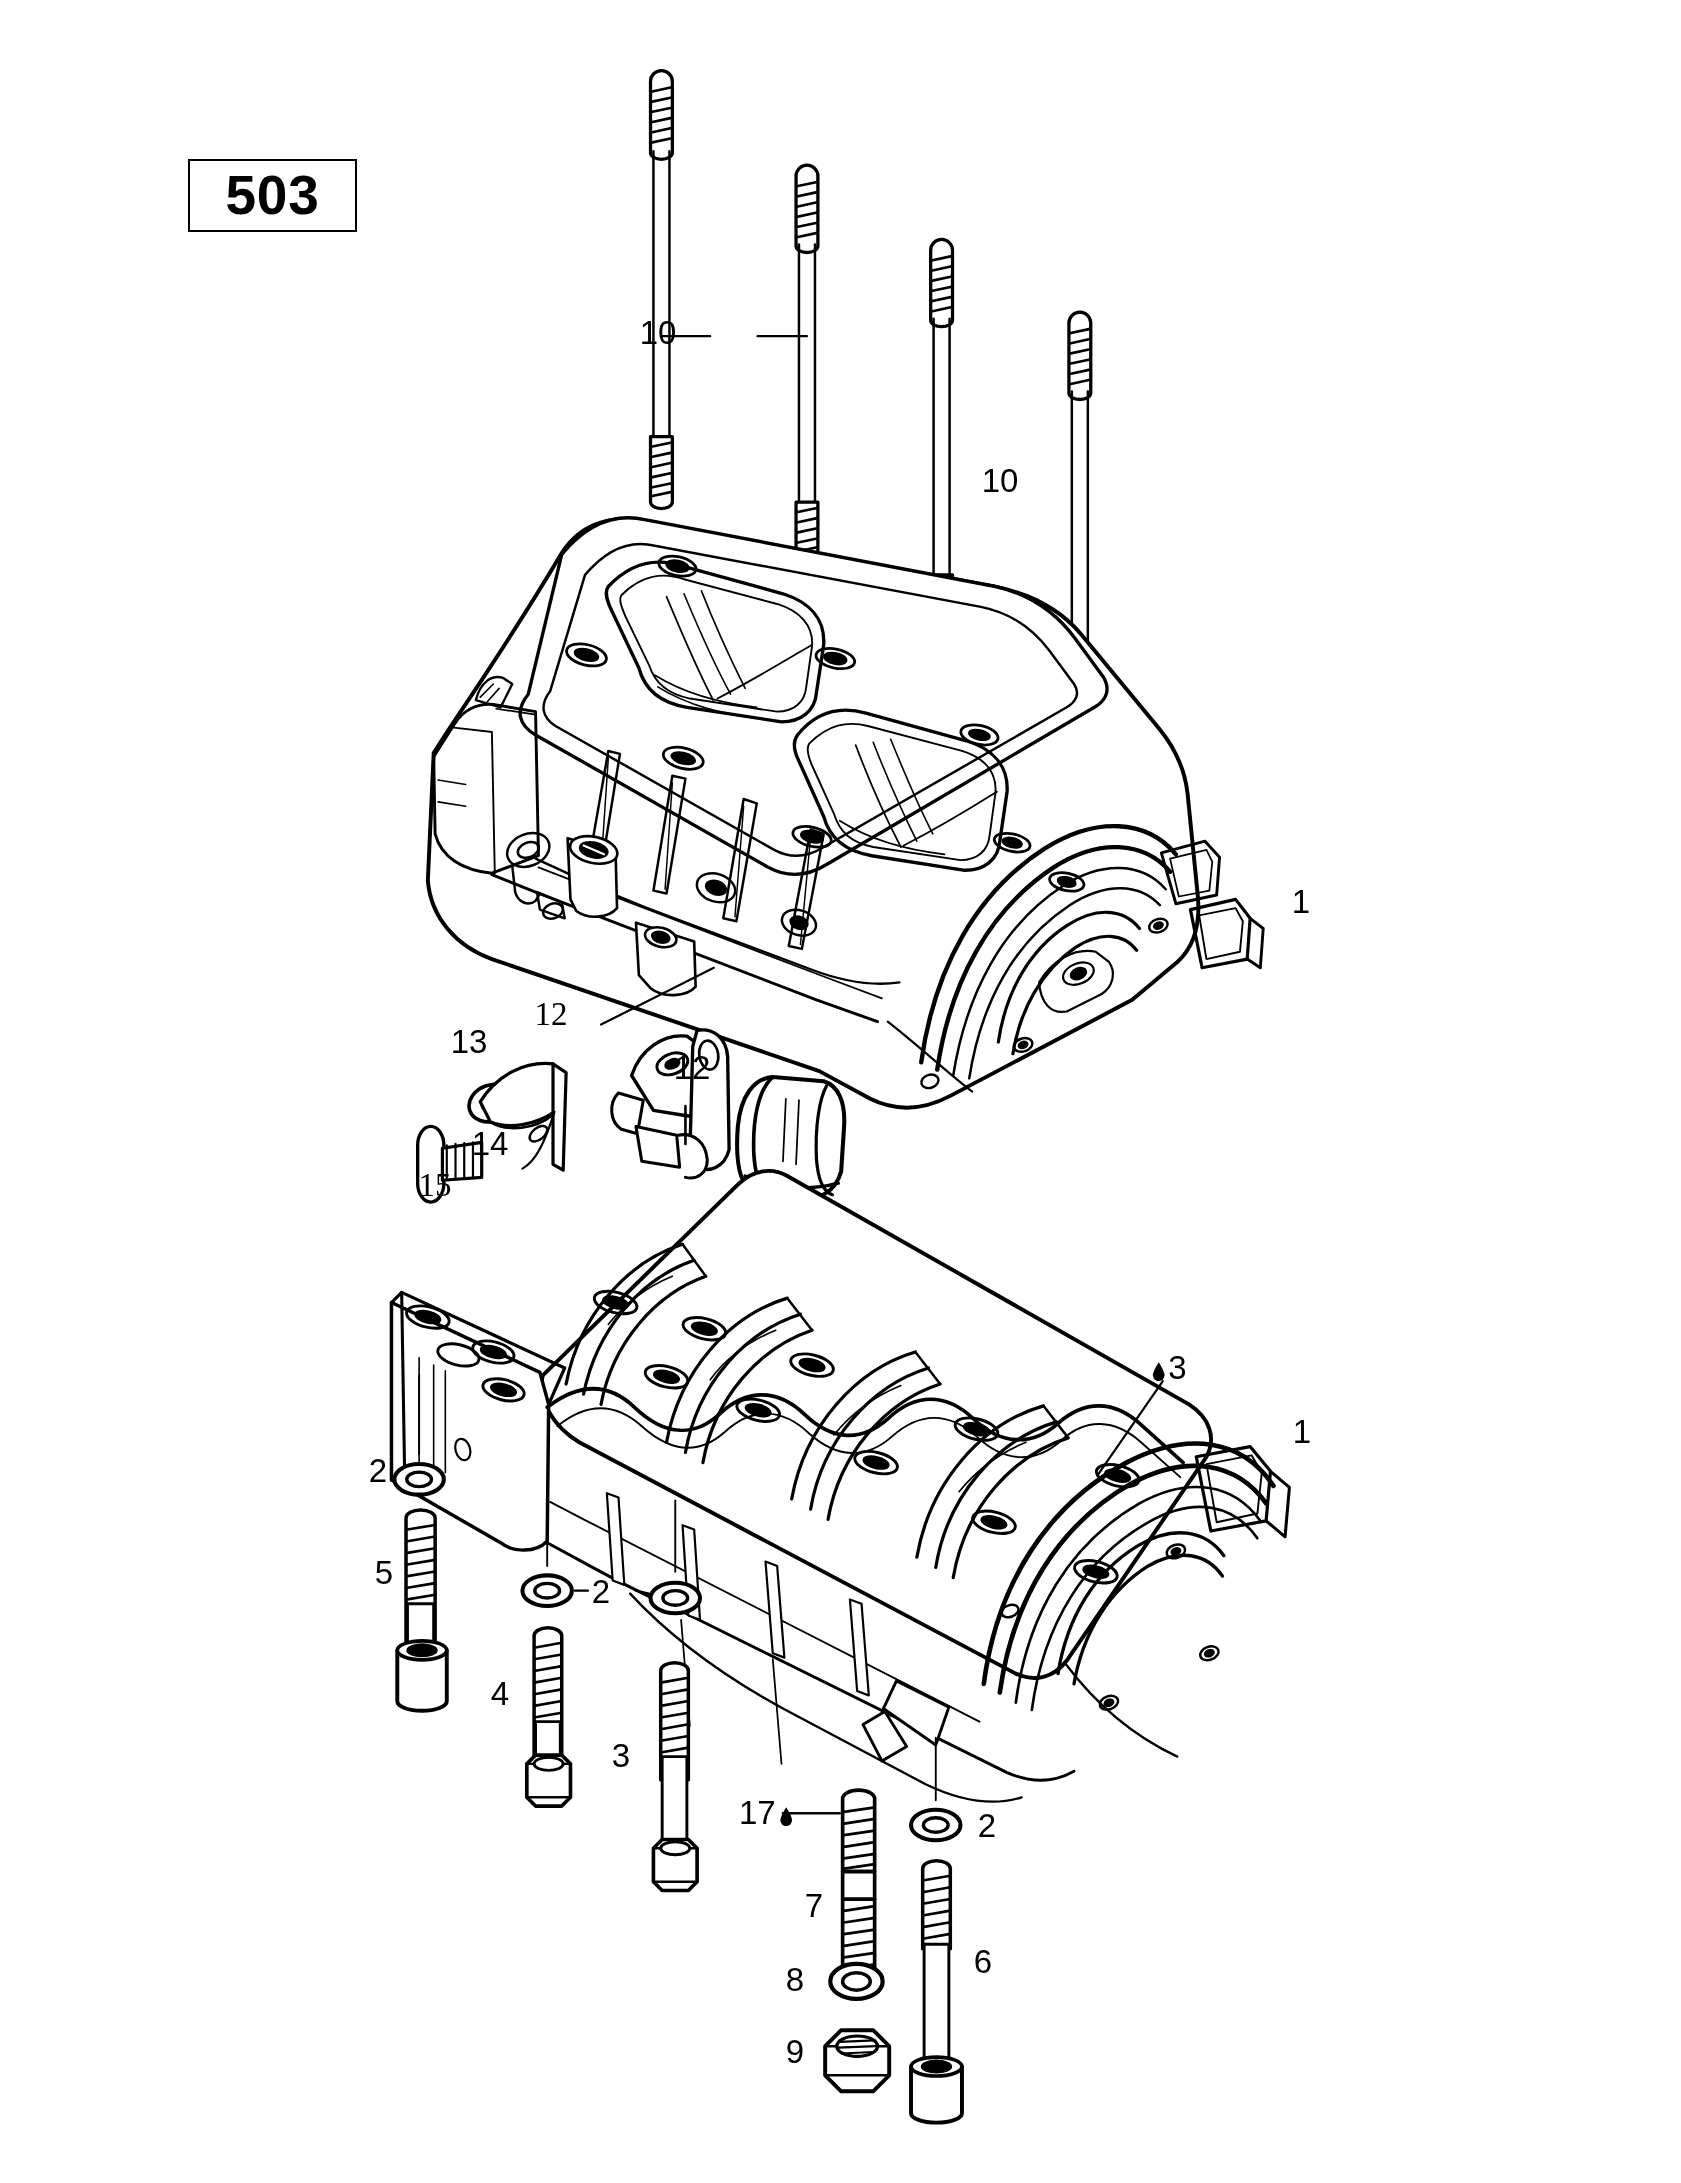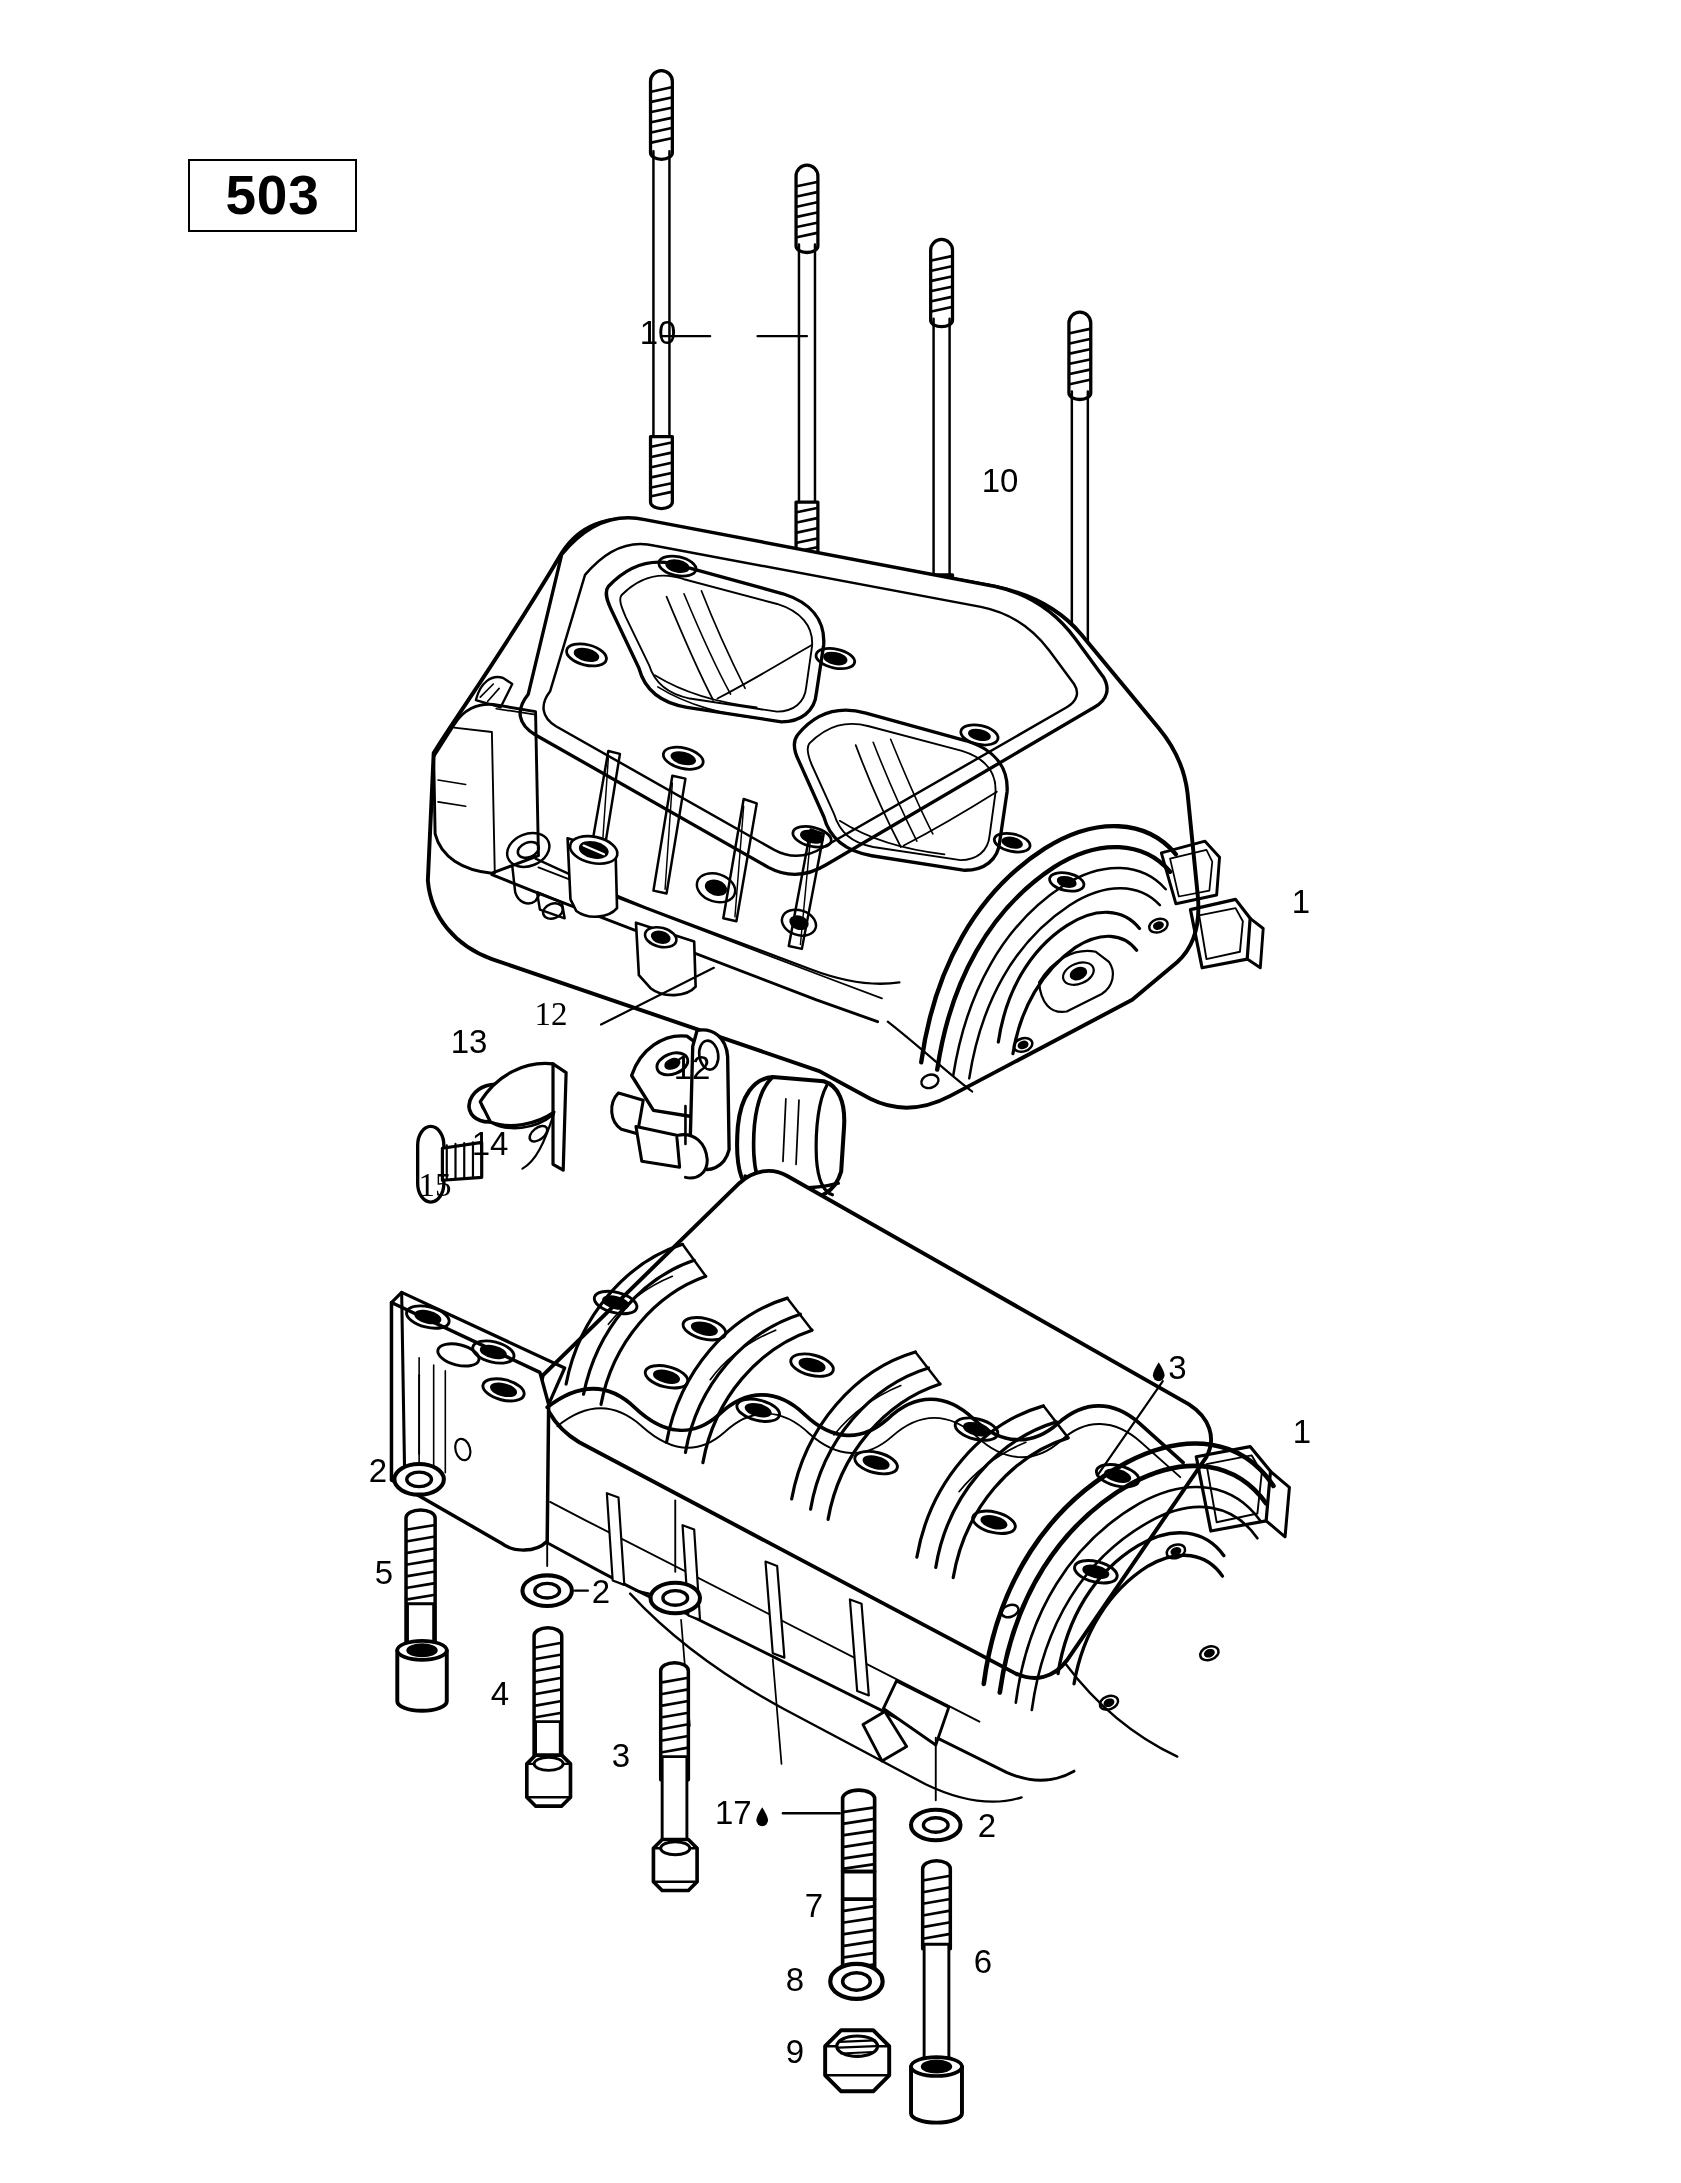--- a/index.html
+++ b/index.html
@@ -663,21 +663,21 @@
   </div>
 
   <div class="callout" style="left:474px;top:1693px;transform:translate(-50%,-50%);">
     <span>4</span>
   </div>
 
   <div class="callout" style="left:595px;top:1755px;transform:translate(-50%,-50%);">
     <span>3</span>
   </div>
 
-  <div class="callout" style="left:716px;top:1812px;transform:translate(-50%,-50%);">
+  <div class="callout" style="left:740px;top:1812px;transform:translate(-50%,-50%);">
     <span>17</span><svg class="drop" viewBox="0 0 20 28" style="margin-left:2.9px;margin-right:0;">
       <path d="M10 1 C 10 1, 18 13, 18 19 A8 8 0 0 1 2 19 C 2 13, 10 1, 10 1 Z" fill="#000"></path>
     </svg>
   </div>
 
   <div class="callout" style="left:961px;top:1825px;transform:translate(-50%,-50%);">
     <span>2</span>
   </div>
 
   <div class="callout" style="left:788px;top:1905px;transform:translate(-50%,-50%);">

